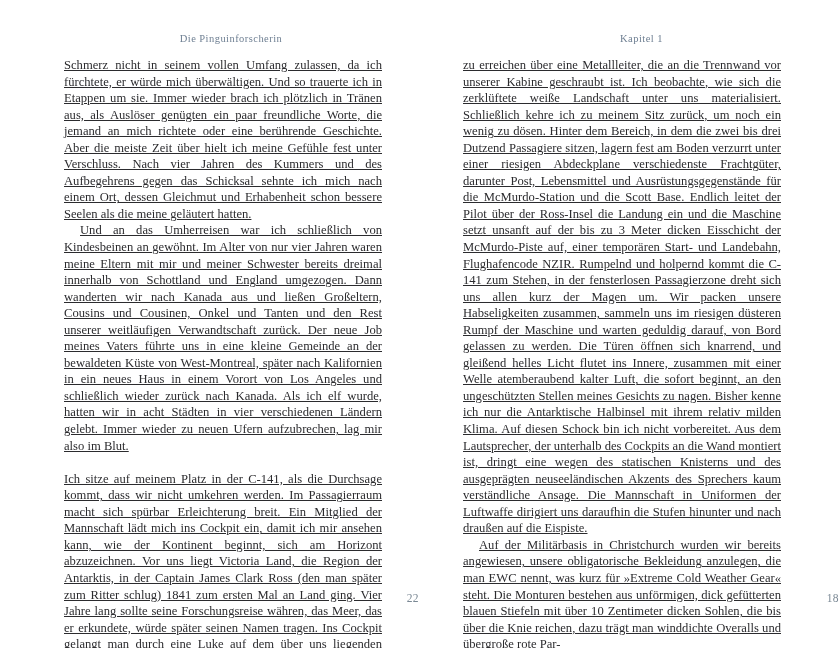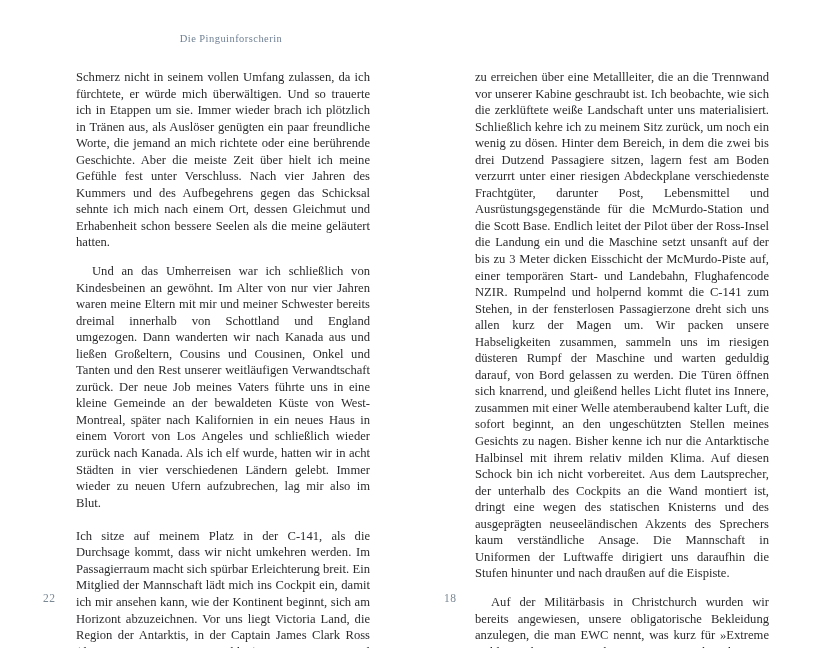--- a/index.html
+++ b/index.html
@@ -51,34 +51,35 @@
     line-height: 16.55px;
     text-align: justify;
     text-justify: inter-word;
     color: #2b2b2e;
     hyphens: none;
   }
   .page-left .textblock  { left: 64px;  width: 318px; }
   .page-right .textblock { left: 43px;  width: 318px; }
 
   .textblock p {
-    margin: 12px;
+    margin: 0;
+    text-decoration: underline;
   }
   .textblock p.indent {
     text-indent: 16px;
   }
   .textblock p.gap {
     margin-top: 16.55px;
   }
 
   .folio {
     position: absolute;
     top: 592px;
     width: 100%;
-    text-align: left;
+    text-align: right;
     font-size: 11.5px;
     color: #7a8894;
     letter-spacing: 0.4px;
   }
   .page-left .folio  { padding-left: 43px; box-sizing: border-box; }
   .page-right .folio { padding-left: 24px; box-sizing: border-box; }
 </style>
 </head>
 <body>
 
@@ -90,20 +91,21 @@
     <div class="textblock">
       <p>Schmerz nicht in seinem vollen Umfang zulassen, da ich fürchtete, er würde mich überwältigen. Und so trauerte ich in Etappen um sie. Immer wieder brach ich plötzlich in Tränen aus, als Auslöser genügten ein paar freundliche Worte, die jemand an mich richtete oder eine berührende Geschichte. Aber die meiste Zeit über hielt ich meine Gefühle fest unter Verschluss. Nach vier Jahren des Kummers und des Aufbegehrens gegen das Schicksal sehnte ich mich nach einem Ort, dessen Gleichmut und Erhabenheit schon bessere Seelen als die meine geläutert hatten.</p>
       <p class="indent">Und an das Umherreisen war ich schließlich von Kindesbeinen an gewöhnt. Im Alter von nur vier Jahren waren meine Eltern mit mir und meiner Schwester bereits dreimal innerhalb von Schottland und England umgezogen. Dann wanderten wir nach Kanada aus und ließen Großeltern, Cousins und Cousinen, Onkel und Tanten und den Rest unserer weitläufigen Verwandtschaft zurück. Der neue Job meines Vaters führte uns in eine kleine Gemeinde an der bewaldeten Küste von West-Montreal, später nach Kalifornien in ein neues Haus in einem Vorort von Los Angeles und schließlich wieder zurück nach Kanada. Als ich elf wurde, hatten wir in acht Städten in vier verschiedenen Ländern gelebt. Immer wieder zu neuen Ufern aufzubrechen, lag mir also im Blut.</p>
       <p class="gap">Ich sitze auf meinem Platz in der C-141, als die Durchsage kommt, dass wir nicht umkehren werden. Im Passagierraum macht sich spürbar Erleichterung breit. Ein Mitglied der Mannschaft lädt mich ins Cockpit ein, damit ich mir ansehen kann, wie der Kontinent beginnt, sich am Horizont abzuzeichnen. Vor uns liegt Victoria Land, die Region der Antarktis, in der Captain James Clark Ross (den man später zum Ritter schlug) 1841 zum ersten Mal an Land ging. Vier Jahre lang sollte seine Forschungsreise währen, das Meer, das er erkundete, würde später seinen Namen tragen. Ins Cockpit gelangt man durch eine Luke auf dem über uns liegenden Deck,</p>
     </div>
 
     <div class="folio">22</div>
   </div>
 
   <div class="page page-right">
+    <div class="running-head">Kapitel 1</div>
 
     <div class="textblock">
       <p>zu erreichen über eine Metallleiter, die an die Trennwand vor unserer Kabine geschraubt ist. Ich beobachte, wie sich die zerklüftete weiße Landschaft unter uns materialisiert. Schließlich kehre ich zu meinem Sitz zurück, um noch ein wenig zu dösen. Hinter dem Bereich, in dem die zwei bis drei Dutzend Passagiere sitzen, lagern fest am Boden verzurrt unter einer riesigen Abdeckplane verschiedenste Frachtgüter, darunter Post, Lebensmittel und Ausrüstungsgegenstände für die McMurdo-Station und die Scott Base. Endlich leitet der Pilot über der Ross-Insel die Landung ein und die Maschine setzt unsanft auf der bis zu 3 Meter dicken Eisschicht der McMurdo-Piste auf, einer temporären Start- und Landebahn, Flughafencode NZIR. Rumpelnd und holpernd kommt die C-141 zum Stehen, in der fensterlosen Passagierzone dreht sich uns allen kurz der Magen um. Wir packen unsere Habseligkeiten zusammen, sammeln uns im riesigen düsteren Rumpf der Maschine und warten geduldig darauf, von Bord gelassen zu werden. Die Türen öffnen sich knarrend, und gleißend helles Licht flutet ins Innere, zusammen mit einer Welle atemberaubend kalter Luft, die sofort beginnt, an den ungeschützten Stellen meines Gesichts zu nagen. Bisher kenne ich nur die Antarktische Halbinsel mit ihrem relativ milden Klima. Auf diesen Schock bin ich nicht vorbereitet. Aus dem Lautsprecher, der unterhalb des Cockpits an die Wand montiert ist, dringt eine wegen des statischen Knisterns und des ausgeprägten neuseeländischen Akzents des Sprechers kaum verständliche Ansage. Die Mannschaft in Uniformen der Luftwaffe dirigiert uns daraufhin die Stufen hinunter und nach draußen auf die Eispiste.</p>
       <p class="indent">Auf der Militärbasis in Christchurch wurden wir bereits angewiesen, unsere obligatorische Bekleidung anzulegen, die man EWC nennt, was kurz für »Extreme Cold Weather Gear« steht. Die Monturen bestehen aus unförmigen, dick gefütterten blauen Stiefeln mit über 10 Zentimeter dicken Sohlen, die bis über die Knie reichen, dazu trägt man winddichte Overalls und übergroße rote Par-</p>
     </div>
 
     <div class="folio">18</div>
   </div>
 
 </div>

